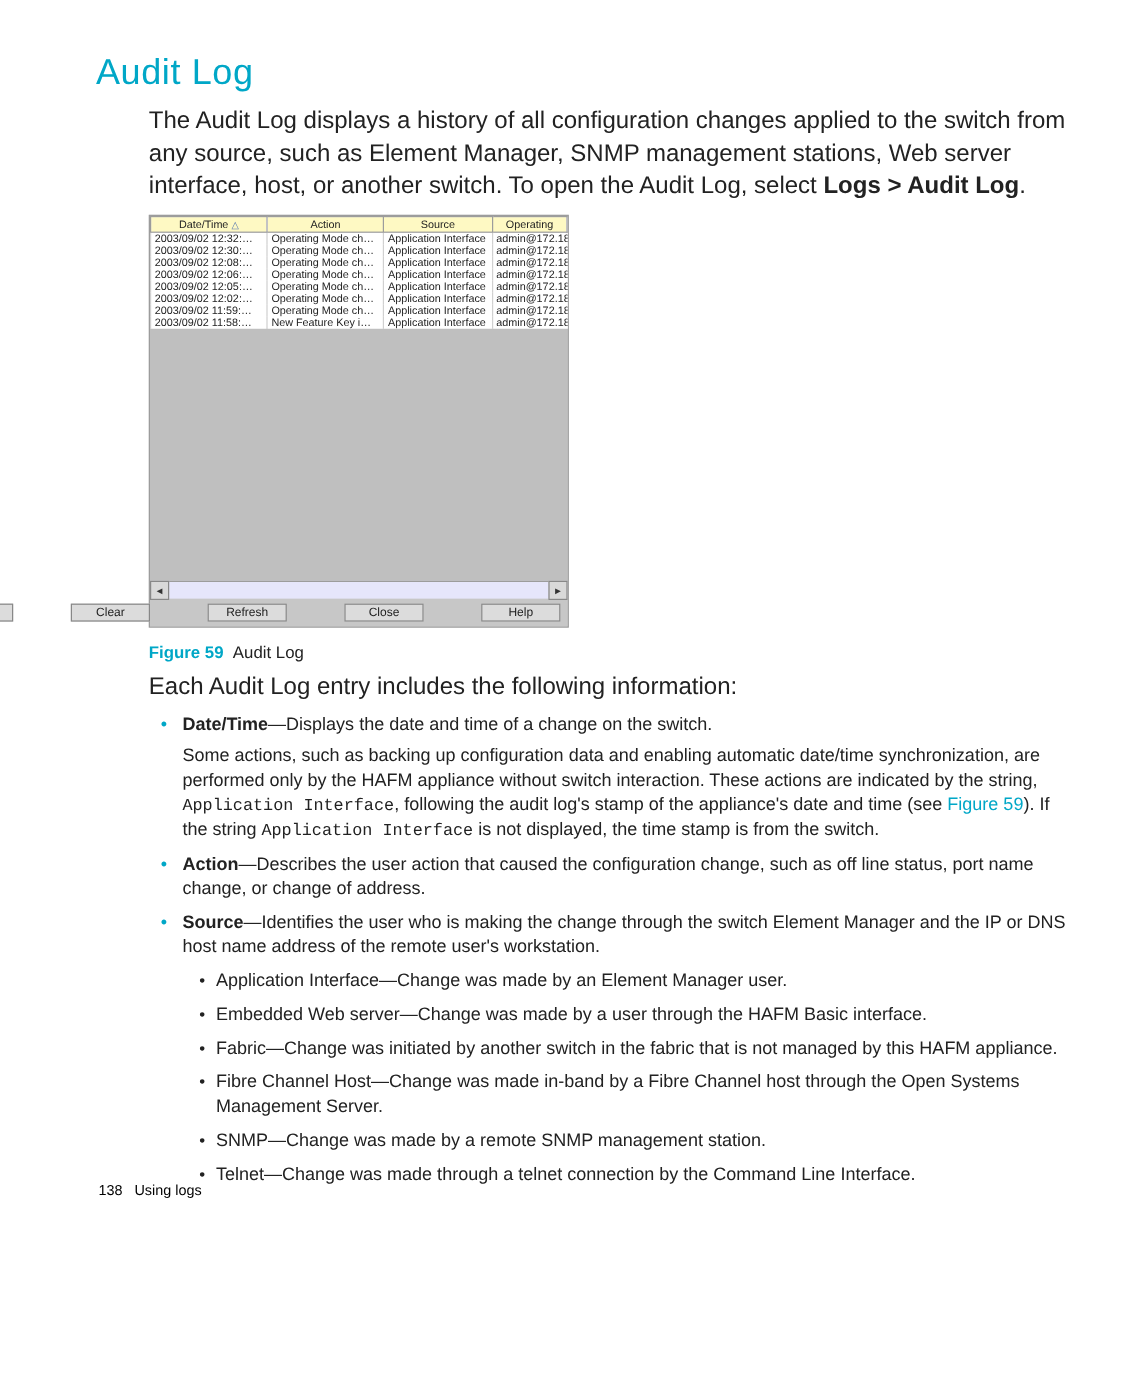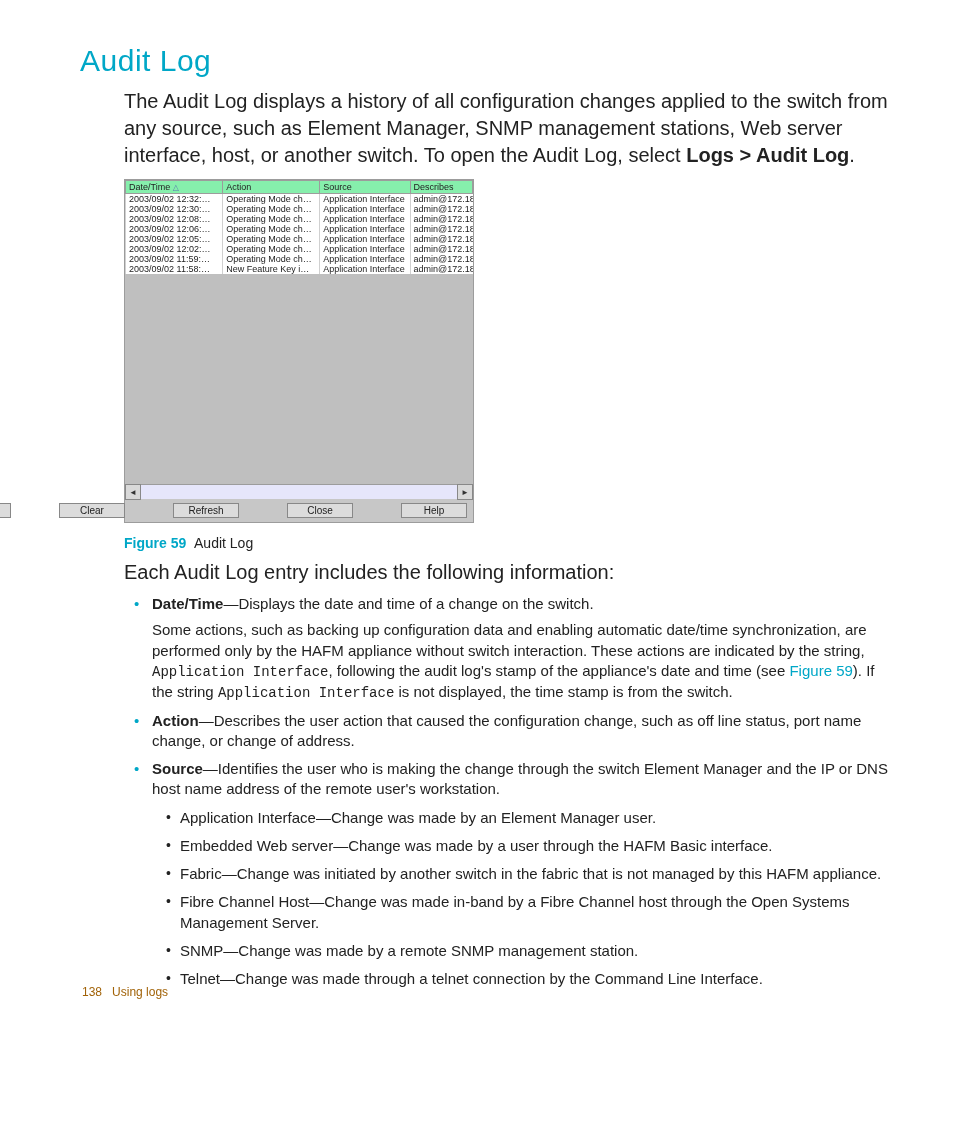--- a/index.html
+++ b/index.html
@@ -51,23 +51,23 @@
     font-size: 9px;
     color: #222;
   }
   .logwin table {
     width: 100%;
     border-collapse: collapse;
     background: #fff;
     table-layout: fixed;
   }
   .logwin th {
-    background: #86efac;
+    background: #fef9c3;
     font-weight: 400;
-    text-align: left;
+    text-align: center;
     padding: 1px 3px;
     border: 1px solid #9c9c9c;
     font-size: 9px;
     white-space: nowrap;
     overflow: hidden;
   }
   .logwin td {
     padding: 0 3px;
     border-left: 1px solid #d0d0d0;
     font-size: 9px;
@@ -155,21 +155,21 @@
     left: -14px;
     top: 0;
     font-size: 14px;
   }
   .p2 { margin-top: 6px; }
   .footer {
     position: absolute;
     bottom: 30px;
     left: 82px;
     font-size: 12px;
-    color: #a16207;
+    color: #000000;
   }
 </style>
 </head>
 <body>
 
 <div class="page">
   <h1>Audit Log</h1>
 
   <div class="indent">
     <p class="para">
@@ -182,21 +182,21 @@
             <col style="width:28%">
             <col style="width:28%">
             <col style="width:26%">
             <col style="width:18%">
           </colgroup>
         <thead>
           <tr>
             <th><span>Date/Time</span> <span class="sort">△</span></th>
             <th>Action</th>
             <th>Source</th>
-            <th>Describes</th>
+            <th>Operating</th>
           </tr>
         </thead>
         <tbody class="logbody" id="logrows">
             <tr>
               <td>2003/09/02 12:32:…</td>
               <td>Operating Mode ch…</td>
               <td>Application Interface</td>
               <td>admin@172.18.3…</td>
             </tr>
             <tr>

